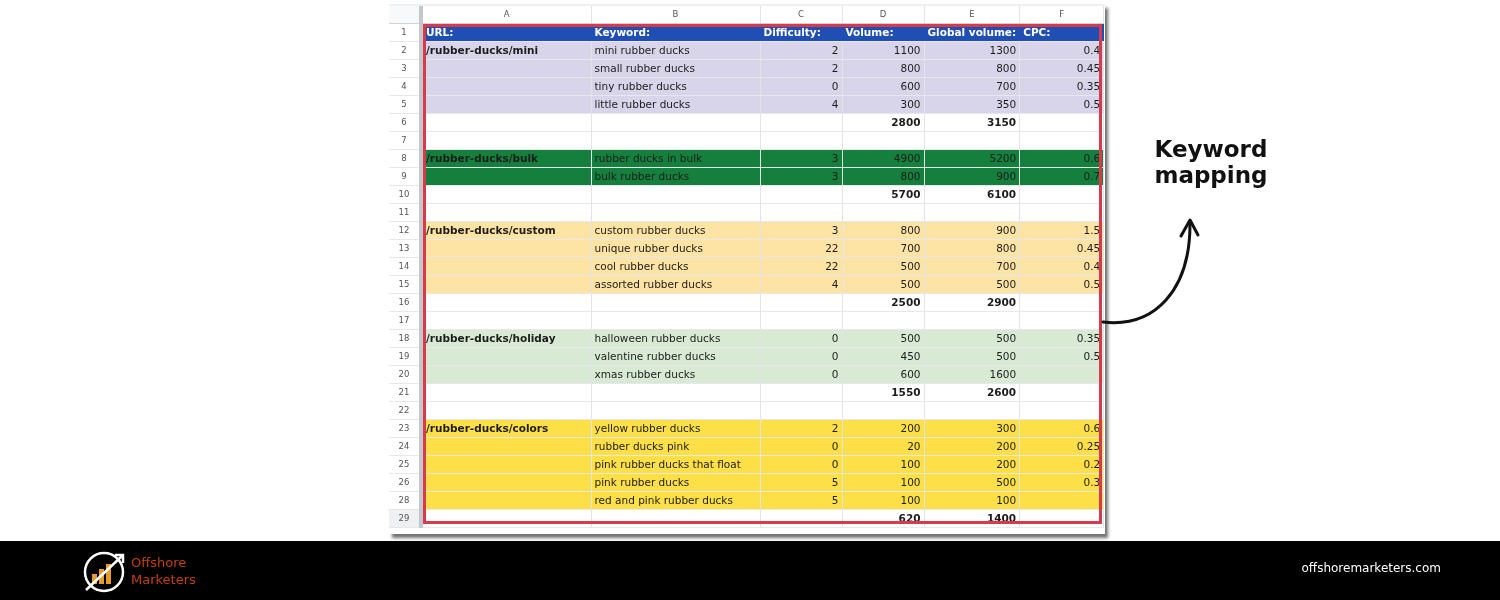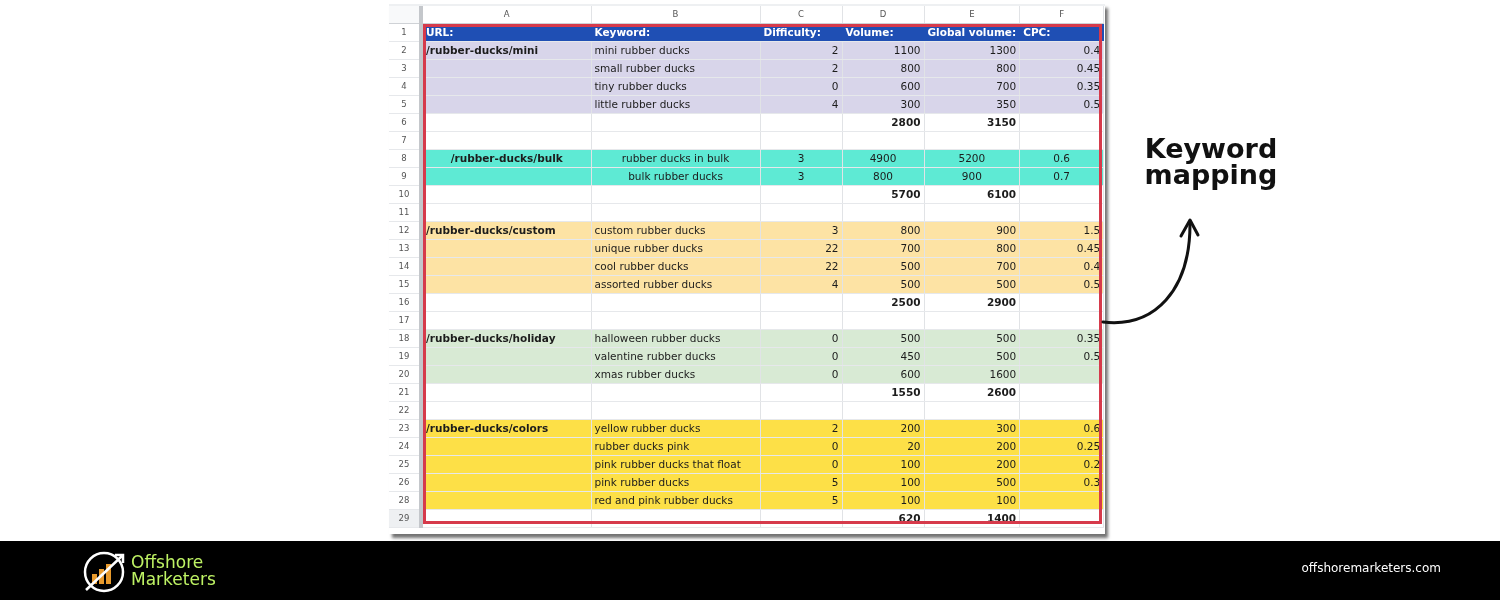--- a/index.html
+++ b/index.html
@@ -19,40 +19,40 @@
     border-right: 1px solid #e1e3e6; border-bottom: 1px solid #e6e8eb;
     white-space: nowrap; overflow: hidden; color: #1c1c1c;
   }
   table.sheet th.colhead { background: #fff; color: #555; font-weight: normal; font-size: 8.5px; text-align: center; border-bottom: 1px solid #cfd2d6; }
   table.sheet th.corner { background: #f8f9fa; border-right: 4px solid #c4c7cb; border-bottom: 1px solid #cfd2d6; }
   table.sheet td.rownum { background: #fff; color: #555; font-size: 8.5px; text-align: center; border-right: 4px solid #c4c7cb; padding: 0; }
   table.sheet td.num { text-align: right; }
   table.sheet td.b { font-weight: bold; }
   tr.header td.cell { background: #1f4fb4; color: #fff; font-weight: bold; border-right-color: #1f4fb4; }
   tr.g-mini td.cell { background: #d8d5ea; margin-top: 36px; }
-  tr.g-bulk td.cell { background: #5eead4; text-align: center; }
+  tr.g-bulk td.cell { background: #15803d; }
   tr.g-custom td.cell { background: #fde3a4; }
   tr.g-holiday td.cell { background: #d8ead4; }
   tr.g-colors td.cell { background: #fde047; margin-top: 36px; }
   tr.r29 td.rownum { background: #eef0f2; }
 
   .red-box {
     position: absolute; left: 423px; top: 24px; width: 679px; height: 500px;
     border: 3px solid #d63a4b; pointer-events: none;
   }
 
   .annotation {
     position: absolute; left: 1136px; top: 136px; width: 150px; text-align: center;
-    font-family: "DejaVu Sans", sans-serif; font-weight: bold; font-size: 27px; line-height: 26px; color: #111;
+    font-family: "DejaVu Sans", sans-serif; font-weight: bold; font-size: 23px; line-height: 26px; color: #111;
   }
   .arrow { position: absolute; left: 1100px; top: 210px; }
 
   .footer { position: absolute; left: 0; top: 541px; width: 1500px; height: 59px; background: #000; }
   .logo { position: absolute; left: 82px; top: 9px; width: 44px; height: 44px; }
-  .brand { position: absolute; left: 131px; top: 13px; color: #bef264; font-size: 17px; line-height: 17px; font-family: "DejaVu Sans", sans-serif; }
+  .brand { position: absolute; left: 131px; top: 13px; color: #c2410c; font-size: 13px; line-height: 17px; font-family: "DejaVu Sans", sans-serif; }
   .site { position: absolute; right: 59px; top: 20px; color: #fff; font-size: 12px; font-family: "DejaVu Sans", sans-serif; }
 </style>
 </head>
 <body>
 
 <div class="sheet-wrap">
   <div class="sheet-top-strip"></div>
   <table class="sheet">
     <colgroup>
       <col style="width:32px">

